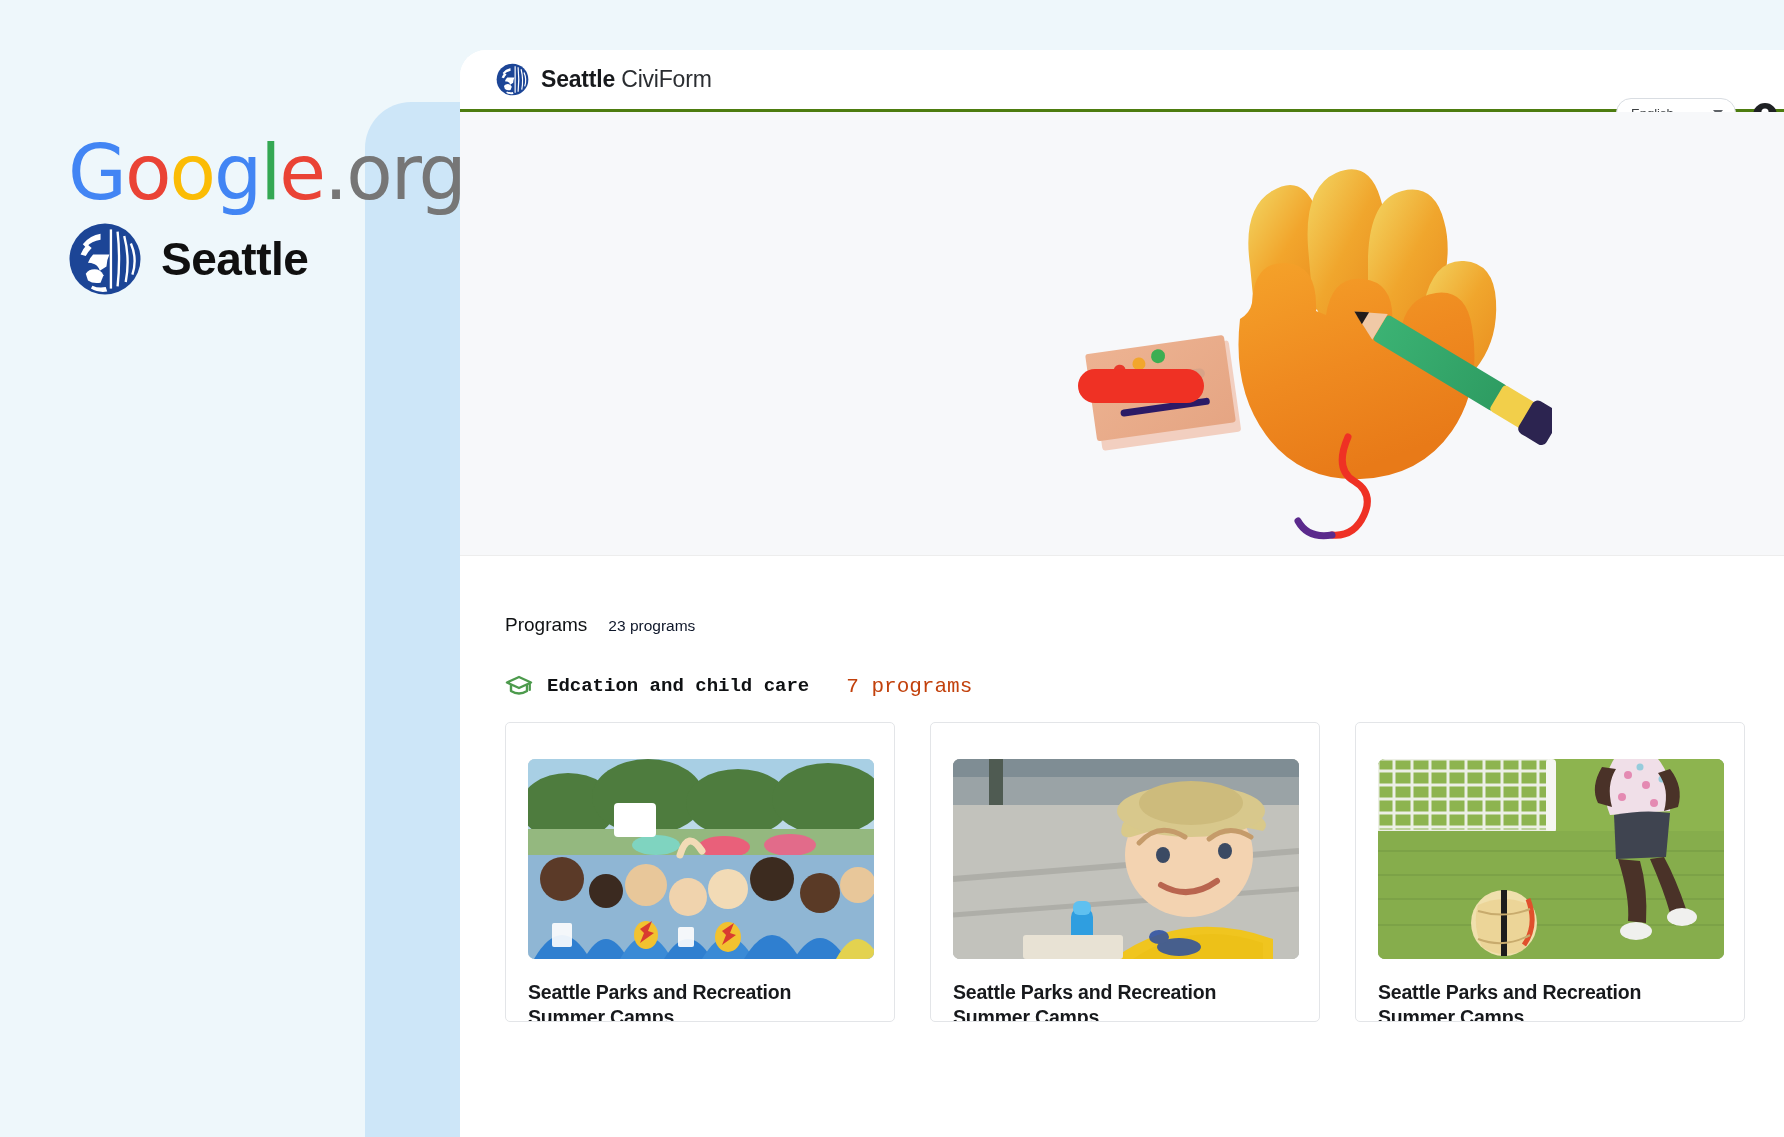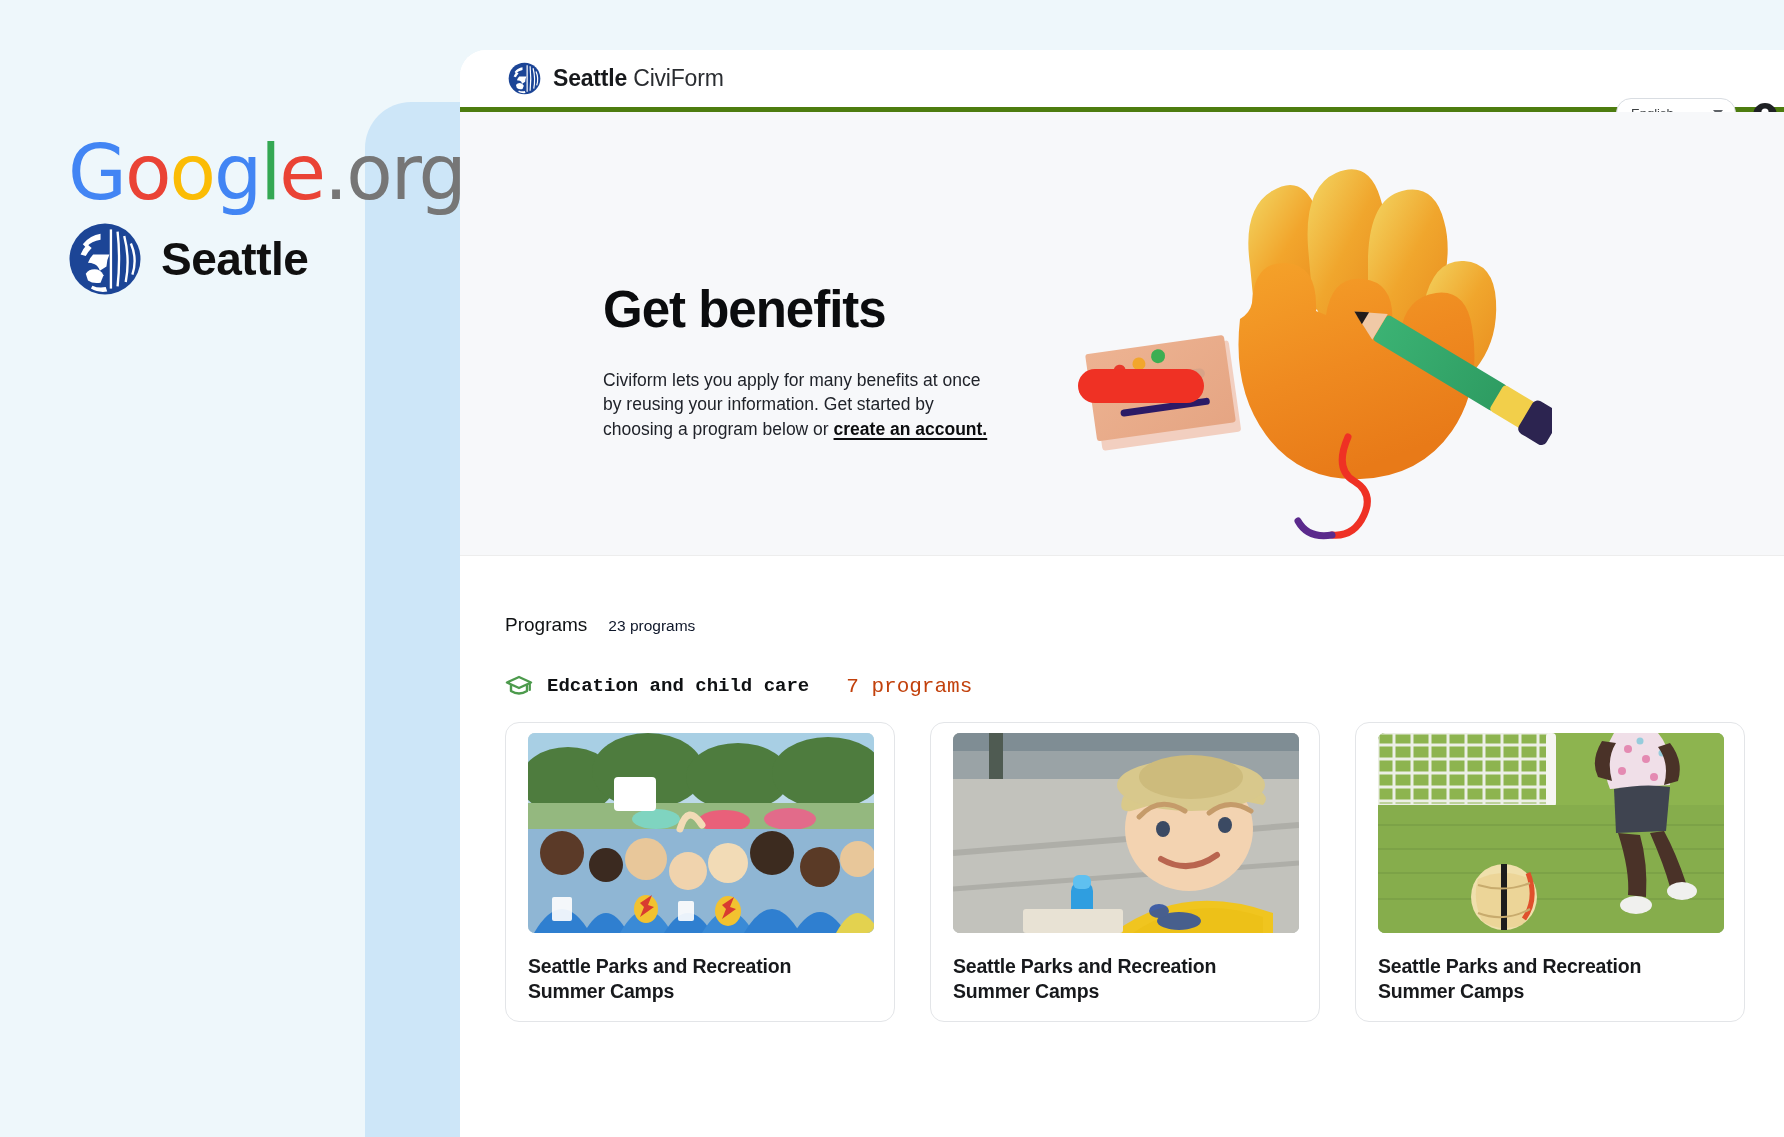--- a/index.html
+++ b/index.html
@@ -59,22 +59,22 @@
     background: #ffffff;
     border-top-left-radius: 26px;
     overflow: hidden;
   }
 
   
   .topbar {
     position: relative;
     height: 62px;
     display: flex; align-items: center;
-    padding: 0 0 0 48px;
-    border-bottom: 5px solid #4d7c0f;
+    padding: 0 0 0 36px;
+    border-bottom: 3px solid #4d7c0f;
     background: #fff;
   }
   .brand { display: flex; align-items: center; gap: 12px; }
   .brand .seal-sm { width: 33px; height: 33px; }
   .brand .btext { font-size: 23px; color: #17191c; letter-spacing: -0.2px; }
   .brand .btext b { font-weight: 700; }
   .brand .btext span { font-weight: 400; color: #2a2d31; }
 
   .topbar-right {
     position: absolute; right: 0; top: 16px; height: 62px;
@@ -147,22 +147,22 @@
 
   .card-row {
     display: flex; gap: 35px;
     margin-top: 22px;
   }
   .card {
     flex: none;
     width: 390px;
     background: #fff;
     border: 1px solid #e3e5e8;
-    border-radius: 14px;
-    padding: 10px 22px 0 22px;
+    border-radius: 5px;
+    padding: 36px 22px 0 22px;
     height: 300px;
     overflow: hidden;
   }
   .card-img {
     width: 346px; height: 200px;
     border-radius: 7px;
     overflow: hidden;
     background: #cfd6d2;
     position: relative;
   }
@@ -240,24 +240,20 @@
         <svg viewBox="0 0 24 24" xmlns="http://www.w3.org/2000/svg">
           <circle cx="12" cy="12" r="11" fill="#1f2124"></circle>
           <circle cx="12" cy="9.3" r="3.3" fill="#ffffff"></circle>
           <path d="M5.3 19.4a7.2 7.2 0 0 1 13.4 0A11 11 0 0 1 5.3 19.4z" fill="#ffffff"></path>
         </svg>
       </span>
     </div>
   </div>
 
   <div class="hero">
-    <div class="hero-copy">
-      <h1>Get benefits</h1>
-      <p><span>Civiform lets you apply for many benefits at once by reusing your information. Get started by choosing a program below or </span><a href="#">create an account.</a></p>
-    </div>
 
     <div class="hero-art">
       <svg viewBox="0 0 480 460" xmlns="http://www.w3.org/2000/svg">
         <defs>
           <linearGradient id="palm" x1="0" y1="0" x2="0.4" y2="1">
             <stop offset="0" stop-color="#f5a32a"></stop>
             <stop offset="0.55" stop-color="#ef8a20"></stop>
             <stop offset="1" stop-color="#e87a18"></stop>
           </linearGradient>
           <linearGradient id="fing" x1="0.1" y1="0" x2="0.9" y2="1">

